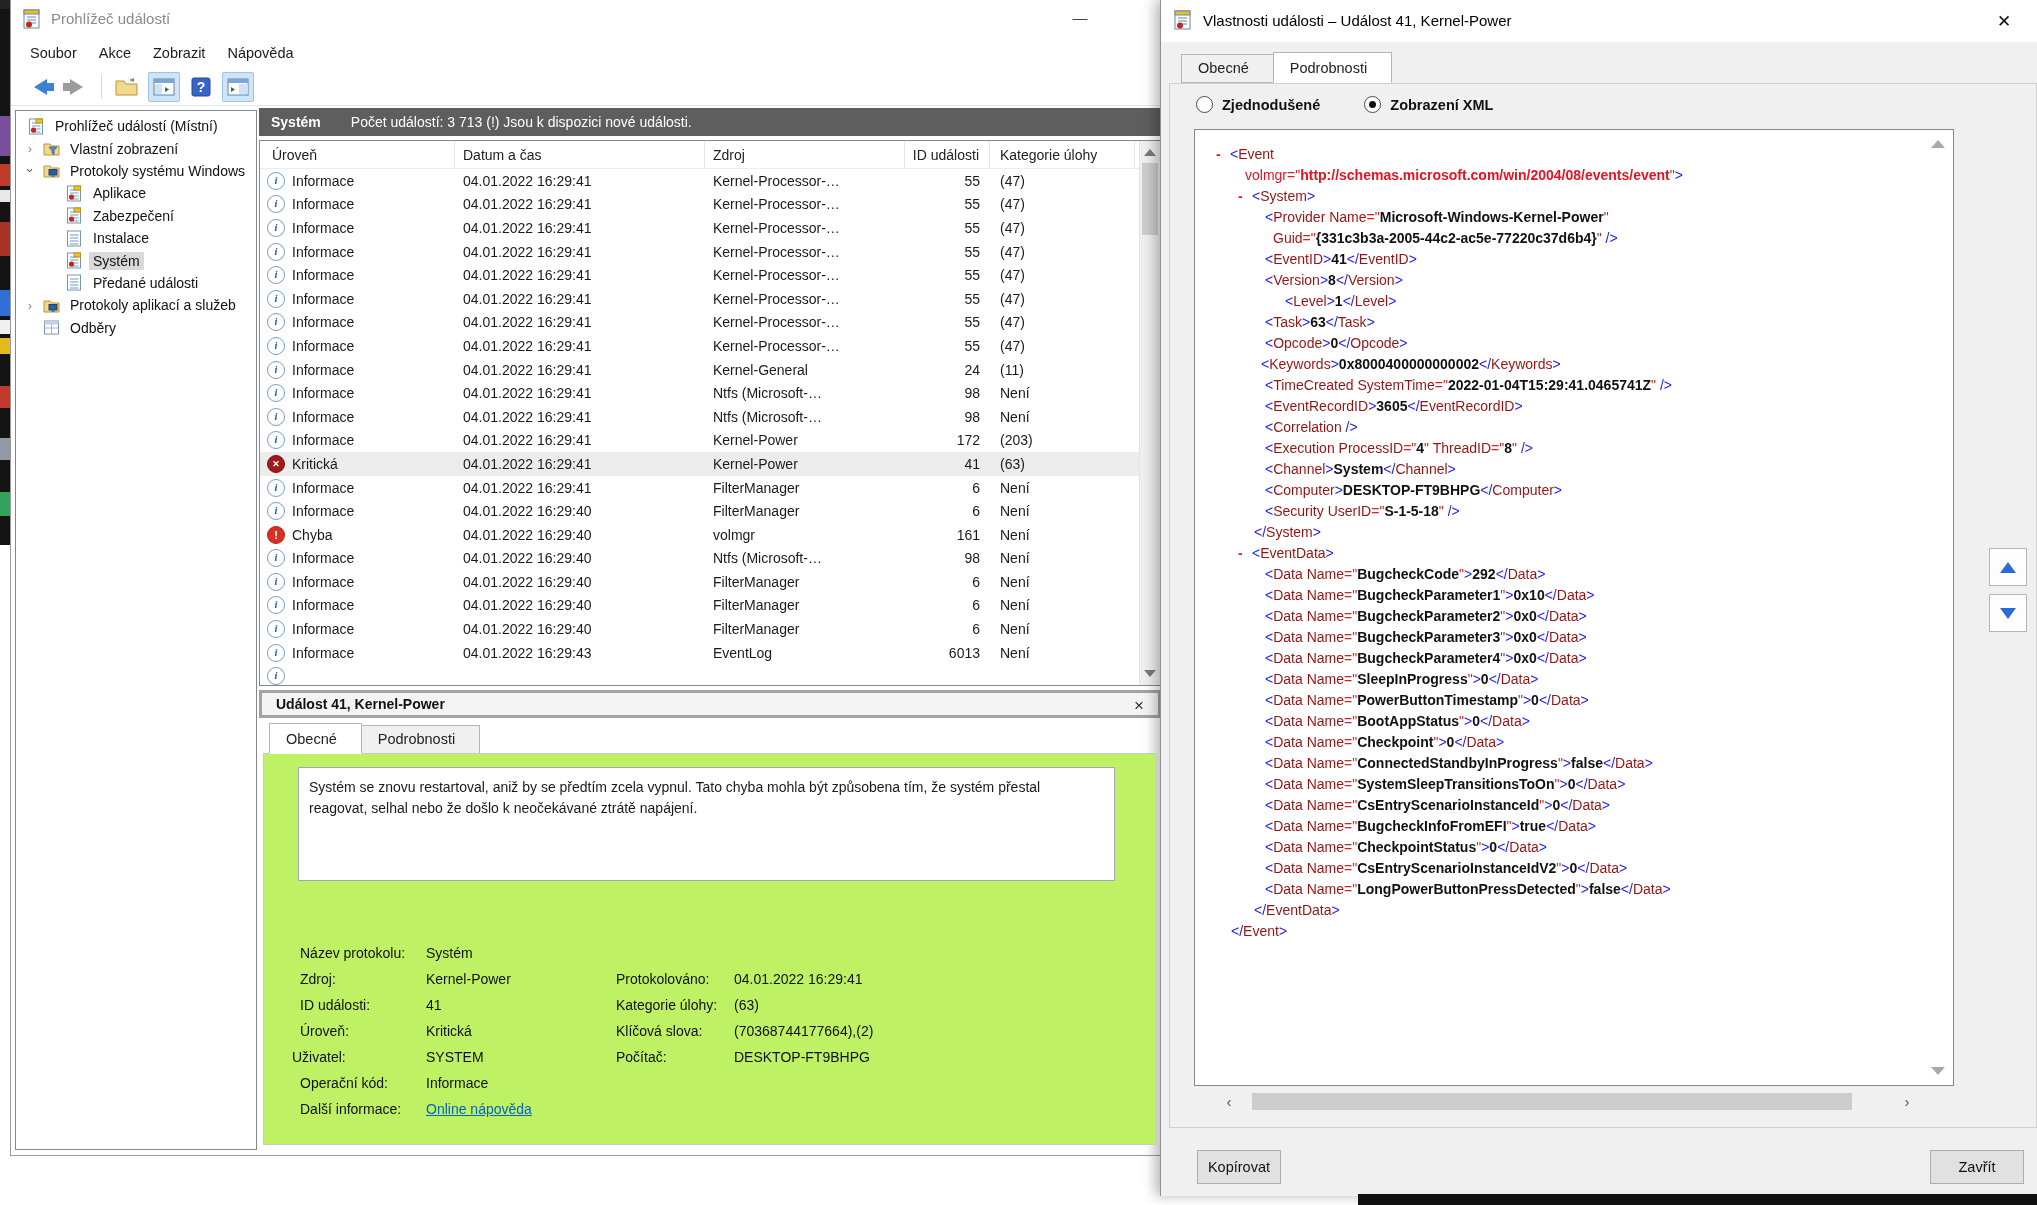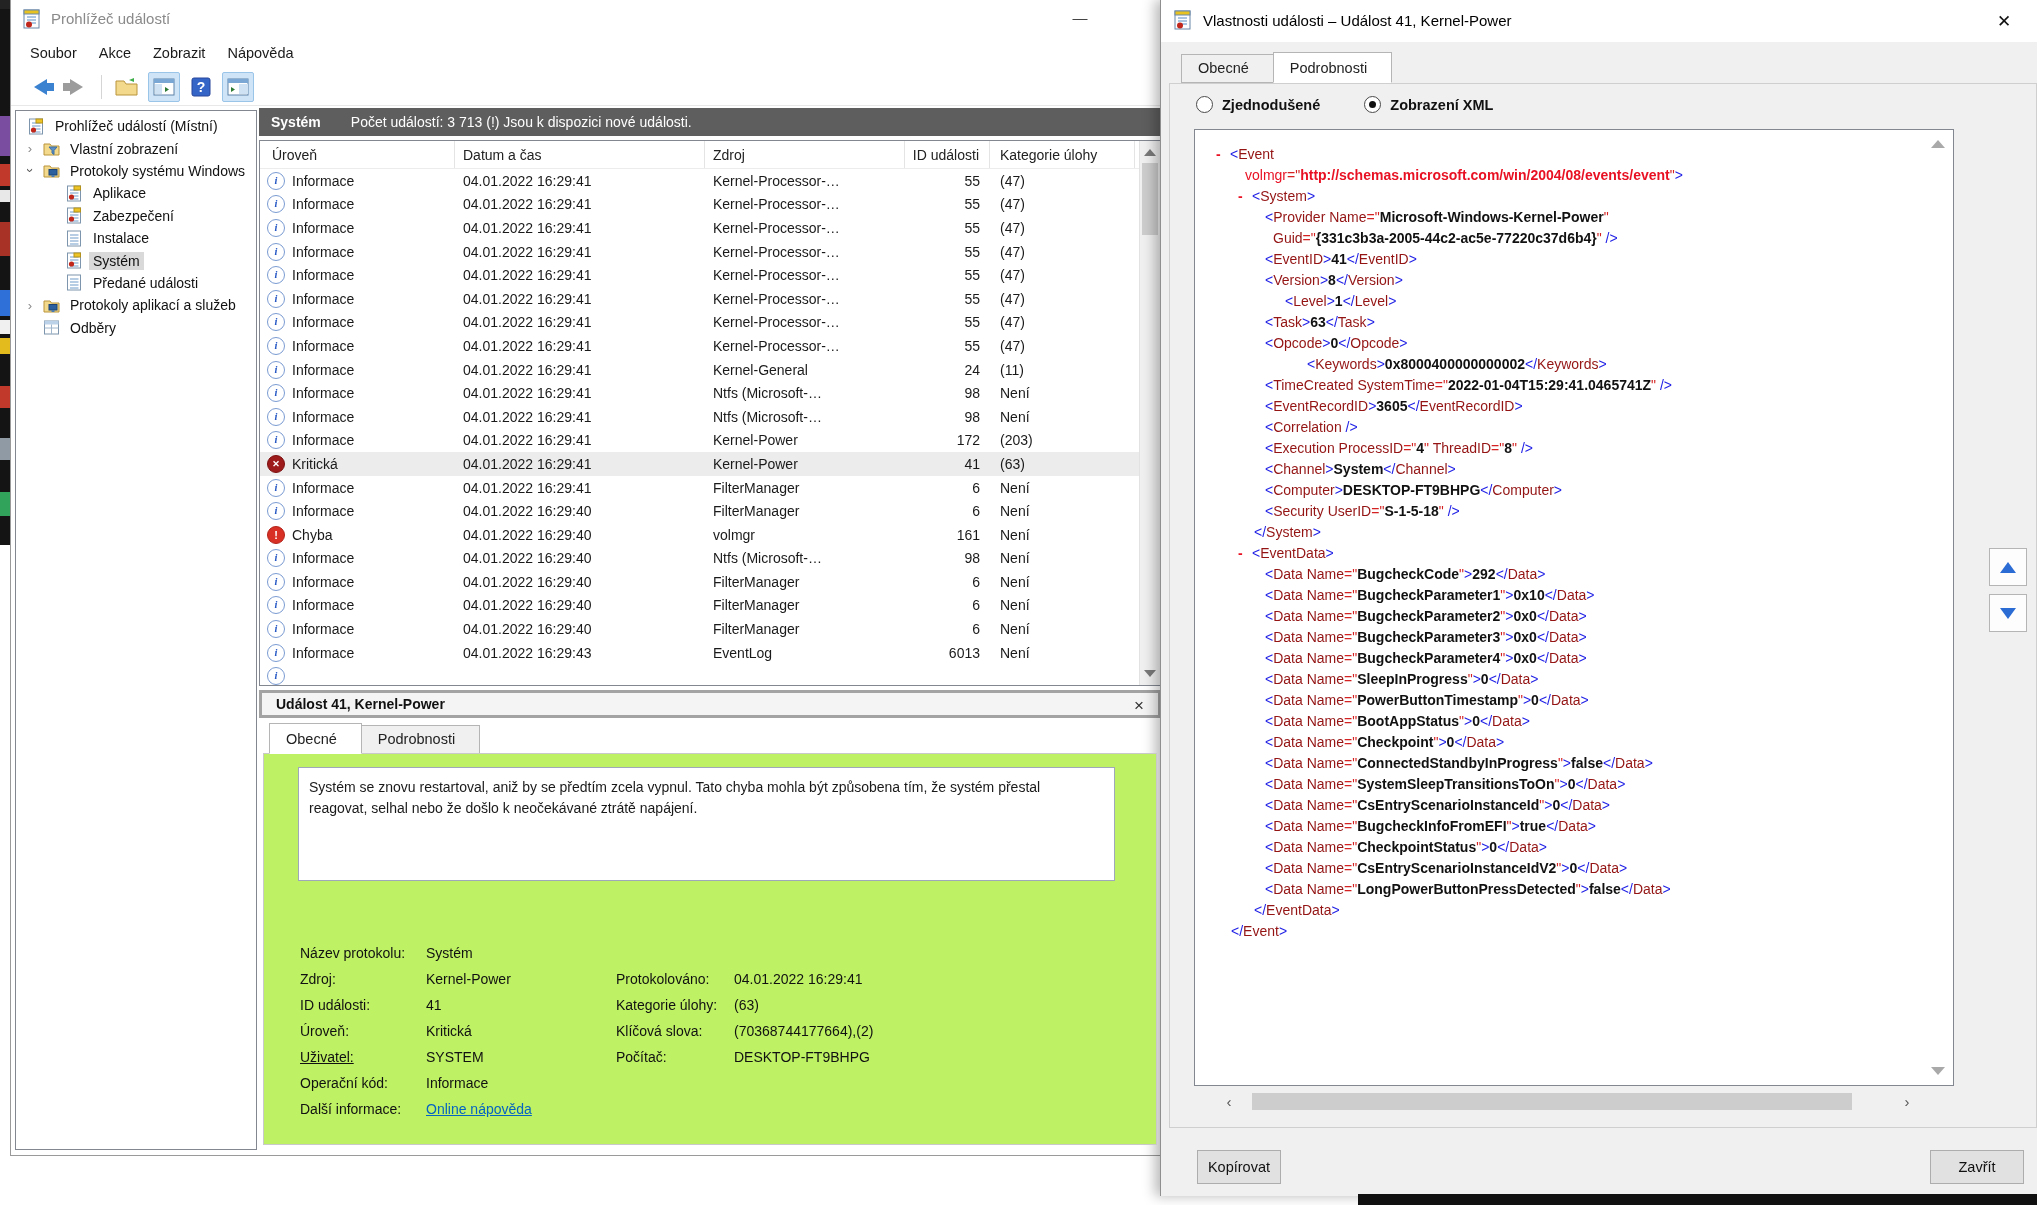--- a/index.html
+++ b/index.html
@@ -577,21 +577,21 @@
       </div>
       <div id="fields">
           <div class="fld lab" style="left: 36px; top: 191px;">Název protokolu:</div>
           <div class="fld" style="left: 162px; top: 191px;">Systém</div>
           <div class="fld lab" style="left: 36px; top: 217px;">Zdroj:</div>
           <div class="fld" style="left: 162px; top: 217px;">Kernel-Power</div>
           <div class="fld lab" style="left: 36px; top: 243px;">ID události:</div>
           <div class="fld" style="left: 162px; top: 243px;">41</div>
           <div class="fld lab" style="left: 36px; top: 269px;">Úroveň:</div>
           <div class="fld" style="left: 162px; top: 269px;">Kritická</div>
-          <div class="fld lab" style="left: 36px; top: 295px; text-decoration: underline;">Uživatel:</div>
+          <div class="fld lab" style="left: 28px; top: 295px;">Uživatel:</div>
           <div class="fld" style="left: 162px; top: 295px;">SYSTEM</div>
           <div class="fld lab" style="left: 36px; top: 321px;">Operační kód:</div>
           <div class="fld" style="left: 162px; top: 321px;">Informace</div>
           <div class="fld lab" style="left: 36px; top: 347px;">Další informace:</div>
           <div class="fld link" style="left: 162px; top: 347px;">Online nápověda</div>
           <div class="fld lab" style="left: 352px; top: 217px;">Protokolováno:</div>
           <div class="fld" style="left: 470px; top: 217px;">04.01.2022 16:29:41</div>
           <div class="fld lab" style="left: 352px; top: 243px;">Kategorie úlohy:</div>
           <div class="fld" style="left: 470px; top: 243px;">(63)</div>
           <div class="fld lab" style="left: 352px; top: 269px;">Klíčová slova:</div>
@@ -639,21 +639,21 @@
             <div class="xline" style="padding-left: 35px;"><span class="xdash" style="left: 21px;">-</span><span class="x-p">&lt;</span><span class="x-n">Event</span></div>
             <div class="xline" style="padding-left: 50px;"><span class="x-x">volmgr</span><span class="x-q">="</span><span class="x-w">http://schemas.microsoft.com/win/2004/08/events/event</span><span class="x-q">"</span><span class="x-p">&gt;</span></div>
             <div class="xline" style="padding-left: 57px;"><span class="xdash" style="left: 43px;">-</span><span class="x-p">&lt;</span><span class="x-n">System</span><span class="x-p">&gt;</span></div>
             <div class="xline" style="padding-left: 70px;"><span class="x-p">&lt;</span><span class="x-n">Provider</span><span class="x-t"> </span><span class="x-n">Name</span><span class="x-q">="</span><span class="x-v">Microsoft-Windows-Kernel-Power</span><span class="x-q">"</span></div>
             <div class="xline" style="padding-left: 78px;"><span class="x-n">Guid</span><span class="x-q">="</span><span class="x-v">{331c3b3a-2005-44c2-ac5e-77220c37d6b4}</span><span class="x-q">"</span><span class="x-p"> /&gt;</span></div>
             <div class="xline" style="padding-left: 70px;"><span class="x-p">&lt;</span><span class="x-n">EventID</span><span class="x-p">&gt;</span><span class="x-v">41</span><span class="x-p">&lt;/</span><span class="x-n">EventID</span><span class="x-p">&gt;</span></div>
             <div class="xline" style="padding-left: 70px;"><span class="x-p">&lt;</span><span class="x-n">Version</span><span class="x-p">&gt;</span><span class="x-v">8</span><span class="x-p">&lt;/</span><span class="x-n">Version</span><span class="x-p">&gt;</span></div>
             <div class="xline" style="padding-left: 56px; margin-left: 34px;"><span class="x-p">&lt;</span><span class="x-n">Level</span><span class="x-p">&gt;</span><span class="x-v">1</span><span class="x-p">&lt;/</span><span class="x-n">Level</span><span class="x-p">&gt;</span></div>
             <div class="xline" style="padding-left: 70px;"><span class="x-p">&lt;</span><span class="x-n">Task</span><span class="x-p">&gt;</span><span class="x-v">63</span><span class="x-p">&lt;/</span><span class="x-n">Task</span><span class="x-p">&gt;</span></div>
             <div class="xline" style="padding-left: 70px;"><span class="x-p">&lt;</span><span class="x-n">Opcode</span><span class="x-p">&gt;</span><span class="x-v">0</span><span class="x-p">&lt;/</span><span class="x-n">Opcode</span><span class="x-p">&gt;</span></div>
-            <div class="xline" style="padding-left: 112px;"><span class="x-p">&lt;</span><span class="x-n">Keywords</span><span class="x-p">&gt;</span><span class="x-v">0x8000400000000002</span><span class="x-p">&lt;/</span><span class="x-n">Keywords</span><span class="x-p">&gt;</span></div>
+            <div class="xline" style="padding-left: 66px;"><span class="x-p">&lt;</span><span class="x-n">Keywords</span><span class="x-p">&gt;</span><span class="x-v">0x8000400000000002</span><span class="x-p">&lt;/</span><span class="x-n">Keywords</span><span class="x-p">&gt;</span></div>
             <div class="xline" style="padding-left: 70px;"><span class="x-p">&lt;</span><span class="x-n">TimeCreated</span><span class="x-t"> </span><span class="x-n">SystemTime</span><span class="x-q">="</span><span class="x-v">2022-01-04T15:29:41.0465741Z</span><span class="x-q">"</span><span class="x-p"> /&gt;</span></div>
             <div class="xline" style="padding-left: 70px;"><span class="x-p">&lt;</span><span class="x-n">EventRecordID</span><span class="x-p">&gt;</span><span class="x-v">3605</span><span class="x-p">&lt;/</span><span class="x-n">EventRecordID</span><span class="x-p">&gt;</span></div>
             <div class="xline" style="padding-left: 70px;"><span class="x-p">&lt;</span><span class="x-n">Correlation</span><span class="x-p"> /&gt;</span></div>
             <div class="xline" style="padding-left: 70px;"><span class="x-p">&lt;</span><span class="x-n">Execution</span><span class="x-t"> </span><span class="x-n">ProcessID</span><span class="x-q">="</span><span class="x-v">4</span><span class="x-q">"</span><span class="x-t"> </span><span class="x-n">ThreadID</span><span class="x-q">="</span><span class="x-v">8</span><span class="x-q">"</span><span class="x-p"> /&gt;</span></div>
             <div class="xline" style="padding-left: 70px;"><span class="x-p">&lt;</span><span class="x-n">Channel</span><span class="x-p">&gt;</span><span class="x-v">System</span><span class="x-p">&lt;/</span><span class="x-n">Channel</span><span class="x-p">&gt;</span></div>
             <div class="xline" style="padding-left: 70px;"><span class="x-p">&lt;</span><span class="x-n">Computer</span><span class="x-p">&gt;</span><span class="x-v">DESKTOP-FT9BHPG</span><span class="x-p">&lt;/</span><span class="x-n">Computer</span><span class="x-p">&gt;</span></div>
             <div class="xline" style="padding-left: 70px;"><span class="x-p">&lt;</span><span class="x-n">Security</span><span class="x-t"> </span><span class="x-n">UserID</span><span class="x-q">="</span><span class="x-v">S-1-5-18</span><span class="x-q">"</span><span class="x-p"> /&gt;</span></div>
             <div class="xline" style="padding-left: 59px;"><span class="x-p">&lt;/</span><span class="x-n">System</span><span class="x-p">&gt;</span></div>
             <div class="xline" style="padding-left: 57px;"><span class="xdash" style="left: 43px;">-</span><span class="x-p">&lt;</span><span class="x-n">EventData</span><span class="x-p">&gt;</span></div>
             <div class="xline" style="padding-left: 70px;"><span class="x-p">&lt;</span><span class="x-n">Data</span><span class="x-t"> </span><span class="x-n">Name</span><span class="x-q">="</span><span class="x-v">BugcheckCode</span><span class="x-q">"</span><span class="x-p">&gt;</span><span class="x-v">292</span><span class="x-p">&lt;/</span><span class="x-n">Data</span><span class="x-p">&gt;</span></div>

